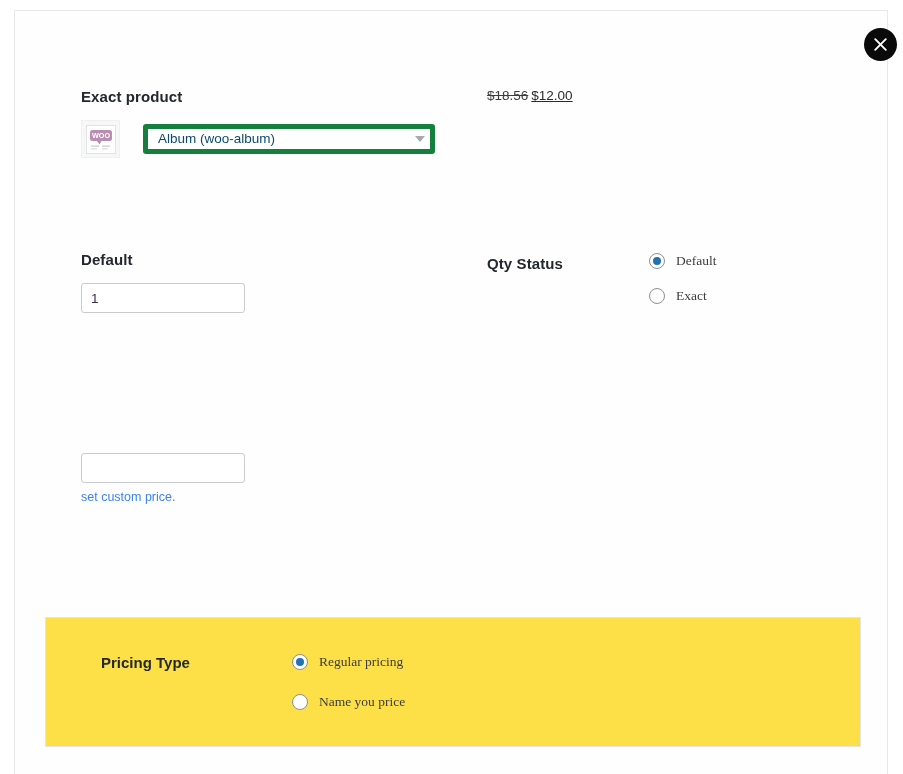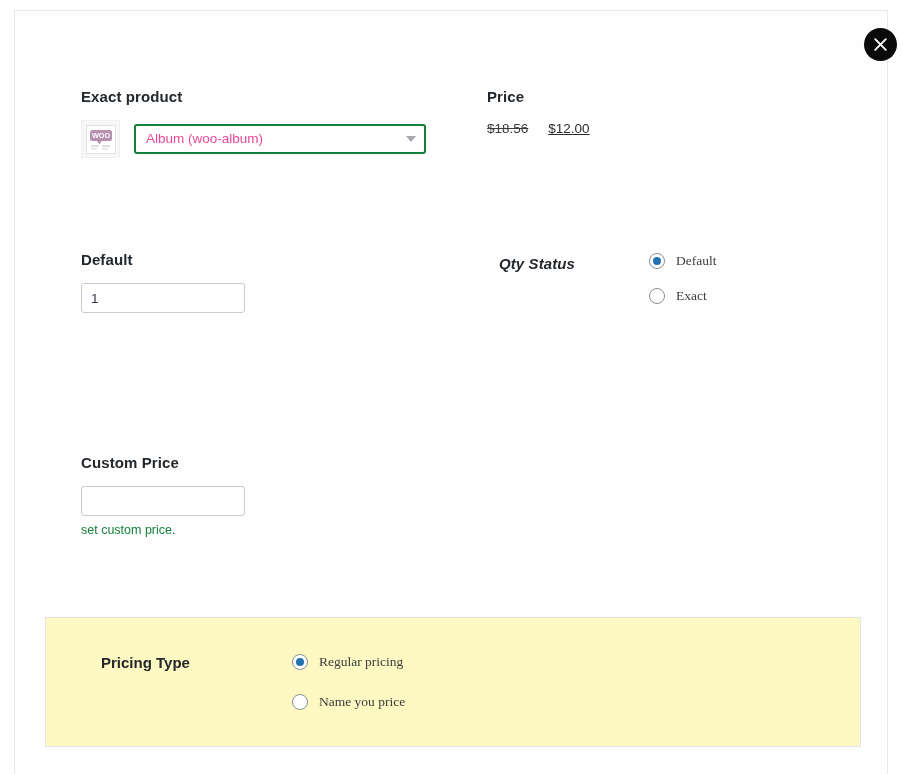--- a/index.html
+++ b/index.html
@@ -90,39 +90,39 @@
   }
   .product-thumb {
     width: 39px;
     height: 38px;
     background: #f6f7f7;
     border: 1px solid #f0f0f1;
     display: flex;
     align-items: center;
     justify-content: center;
     flex: 0 0 auto;
-    margin-right: 14px;
+    margin-right: 23px;
     overflow: hidden;
   }
   .product-thumb svg { display: block; }
 
   .select-wrap {
     position: relative;
     width: 292px;
     flex: 0 0 auto;
   }
   .select-box {
     width: 292px;
     height: 30px;
-    border: 2px solid #15803d;
+    border: 5px solid #15803d;
     border-radius: 3px;
     background: #ffffff;
     font-family: "Liberation Sans", sans-serif;
     font-size: 13.5px;
-    color: #ec4899;
+    color: #0c4a6e;
     padding: 0 28px 0 10px;
     line-height: 28px;
     cursor: pointer;
     display: flex;
     align-items: center;
     white-space: nowrap;
     overflow: hidden;
     text-overflow: ellipsis;
   }
   .select-arrow {
@@ -143,40 +143,40 @@
     color: #2b2b2b;
     line-height: 18px;
   }
   .price-old {
     text-decoration: line-through;
     color: #3c3c3c;
   }
   .price-new {
     text-decoration: underline;
     color: #2b2b2b;
-    margin-left: 20px;
+    margin-left: 3px;
   }
 
   
   .text-input {
     width: 164px;
     height: 30px;
     border: 1px solid #c8ccd1;
     border-radius: 3px;
     background: #ffffff;
     font-family: "Liberation Sans", sans-serif;
     font-size: 13.5px;
     color: #3c2f4a;
     padding: 0 9px;
     outline: none;
   }
   .text-input::placeholder { color: #9aa0a6; }
   .helper-text {
     font-size: 12.5px;
-    color: #15803d;
+    color: #3b82f6;
     margin-top: 6px;
     line-height: 16px;
   }
 
   
   .radio-list { position: relative; }
   .radio-item {
     display: flex;
     align-items: center;
     height: 22px;
@@ -216,21 +216,21 @@
   }
 
   
   .pricing-panel {
     position: absolute;
     left: 30px;
     top: 606px;
     width: 816px;
     height: 130px;
     border: 1px solid #e2e4e7;
-    background: #fef9c3;
+    background: #fde047;
   }
   .pricing-panel-inner {
     position: relative;
     width: 100%;
     height: 100%;
   }
   .pricing-label {
     position: absolute;
     left: 55px;
     top: 35px;
@@ -282,58 +282,56 @@
             </span>
           </div>
           <div class="select-wrap">
             <div class="select-box">Album (woo-album)</div>
             <span class="select-arrow"></span>
           </div>
         </div>
       </div>
 
       <div class="col-right">
-        <div class="field-label">Price</div>
         <div class="price-values">
           <span class="price-old">$18.56</span><span class="price-new">$12.00</span>
         </div>
       </div>
 
     </div>
 
     <div class="field-row" style="top:239px;">
 
       <div class="col-left">
         <div class="field-label">Default</div>
         <input class="text-input" type="text" value="1" style="">
       </div>
 
       <div class="col-right">
-        <div class="field-label" style="position:absolute; left:12px; top:4px;font-style:italic;">Qty Status</div>
+        <div class="field-label" style="position:absolute; left:0; top:4px;">Qty Status</div>
         <div class="radio-list" style="margin-left:162px;">
 
           <div class="radio-item checked">
             <span class="radio-mark"></span>
             <span class="radio-label">Default</span>
           </div>
 
 
           <div class="radio-item">
             <span class="radio-mark"></span>
             <span class="radio-label">Exact</span>
           </div>
 
         </div>
       </div>
 
     </div>
 
     <div class="field-row" style="top:442px;">
       <div class="col-left">
-        <div class="field-label">Custom Price</div>
         <input class="text-input" type="text" value="" style="">
         <div class="helper-text">set custom price.</div>
       </div>
     </div>
 
   </div>
 
   <div class="pricing-panel">
     <div class="pricing-panel-inner">
       <div class="pricing-label">Pricing Type</div>

